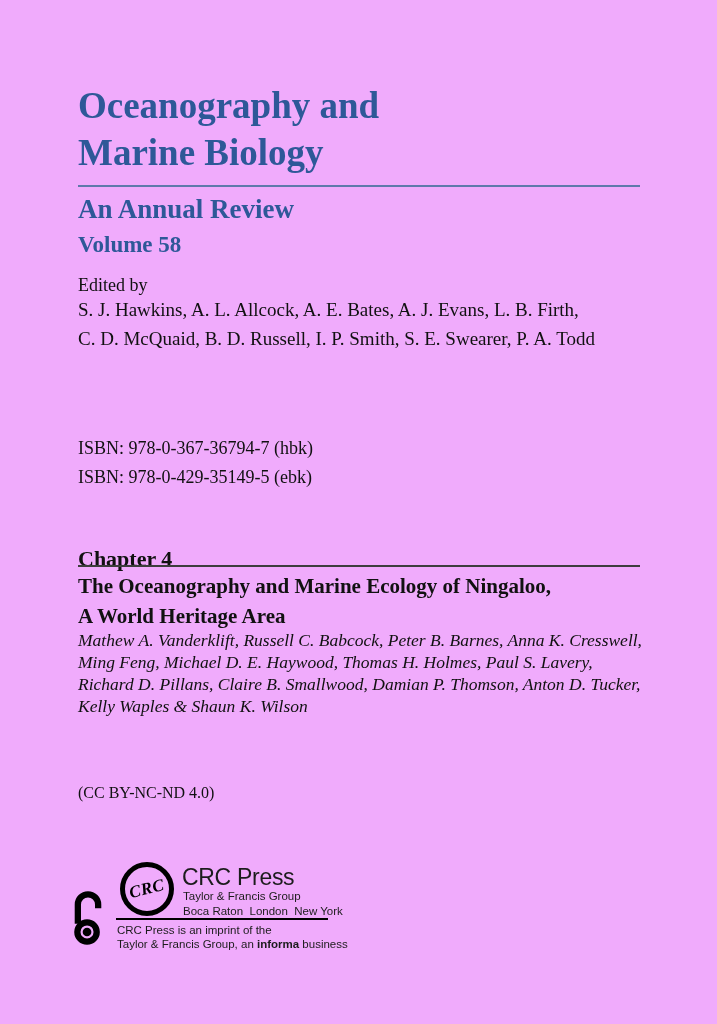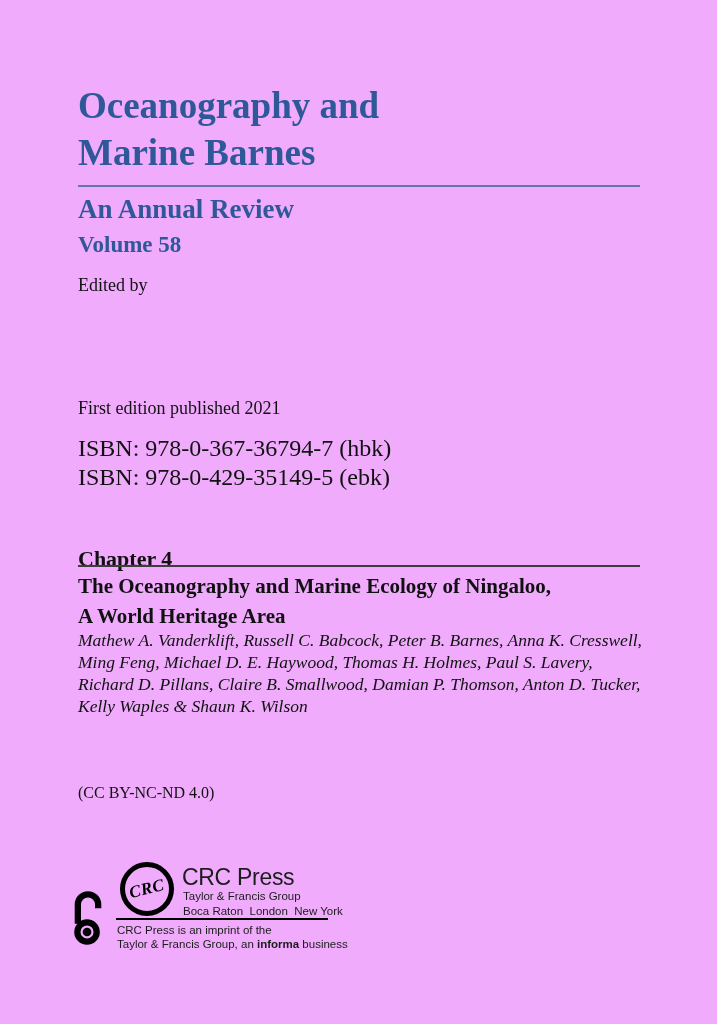--- a/index.html
+++ b/index.html
@@ -44,21 +44,21 @@
     font-size: 19px; line-height: 28.5px;
   }
 
   
   .edition-note {
     left: 78px; top: 397px;
     font-size: 18px; line-height: 22px;
   }
   .isbn-block {
     left: 78px; top: 434px;
-    font-size: 24px; line-height: 29px;
+    font-size: 18px; line-height: 29px;
   }
 
   
   .chapter-number {
     left: 78px; top: 532px;
     font-size: 22px; line-height: 27px; font-weight: bold; margin-top: 13px;
   }
   .black-rule {
     left: 78px; top: 565px; width: 562px; height: 2px;
     background: #3d3d3d;
@@ -99,31 +99,34 @@
   .imprint-2 { left: 117px; top: 937px; font-size: 11.5px; line-height: 14px; }
   .imprint-2 b { font-weight: bold; }
 </style>
 </head>
 <body>
 
 <div class="page">
 
   <div class="abs book-title">
     <div class="nowrap">Oceanography and</div>
-    <div class="nowrap">Marine Barnes</div>
+    <div class="nowrap">Marine Biology</div>
   </div>
 
   <div class="abs blue-rule"></div>
 
   <div class="abs book-subtitle nowrap">An Annual Review</div>
   <div class="abs book-volume nowrap">Volume 58</div>
 
   <div class="abs edited-by nowrap">Edited by</div>
+  <div class="abs editors">
+    <div class="nowrap">S. J. Hawkins, A. L. Allcock, A. E. Bates, A. J. Evans, L. B. Firth,</div>
+    <div class="nowrap">C. D. McQuaid, B. D. Russell, I. P. Smith, S. E. Swearer, P. A. Todd</div>
+  </div>
 
-  <div class="abs edition-note nowrap">First edition published 2021</div>
   <div class="abs isbn-block">
     <div class="nowrap">ISBN: 978-0-367-36794-7 (hbk)</div>
     <div class="nowrap">ISBN: 978-0-429-35149-5 (ebk)</div>
   </div>
 
   <div class="abs chapter-number nowrap">Chapter 4</div>
   <div class="abs black-rule"></div>
   <div class="abs chapter-title">
     <div class="nowrap">The Oceanography and Marine Ecology of Ningaloo,</div>
     <div class="nowrap">A World Heritage Area</div>

